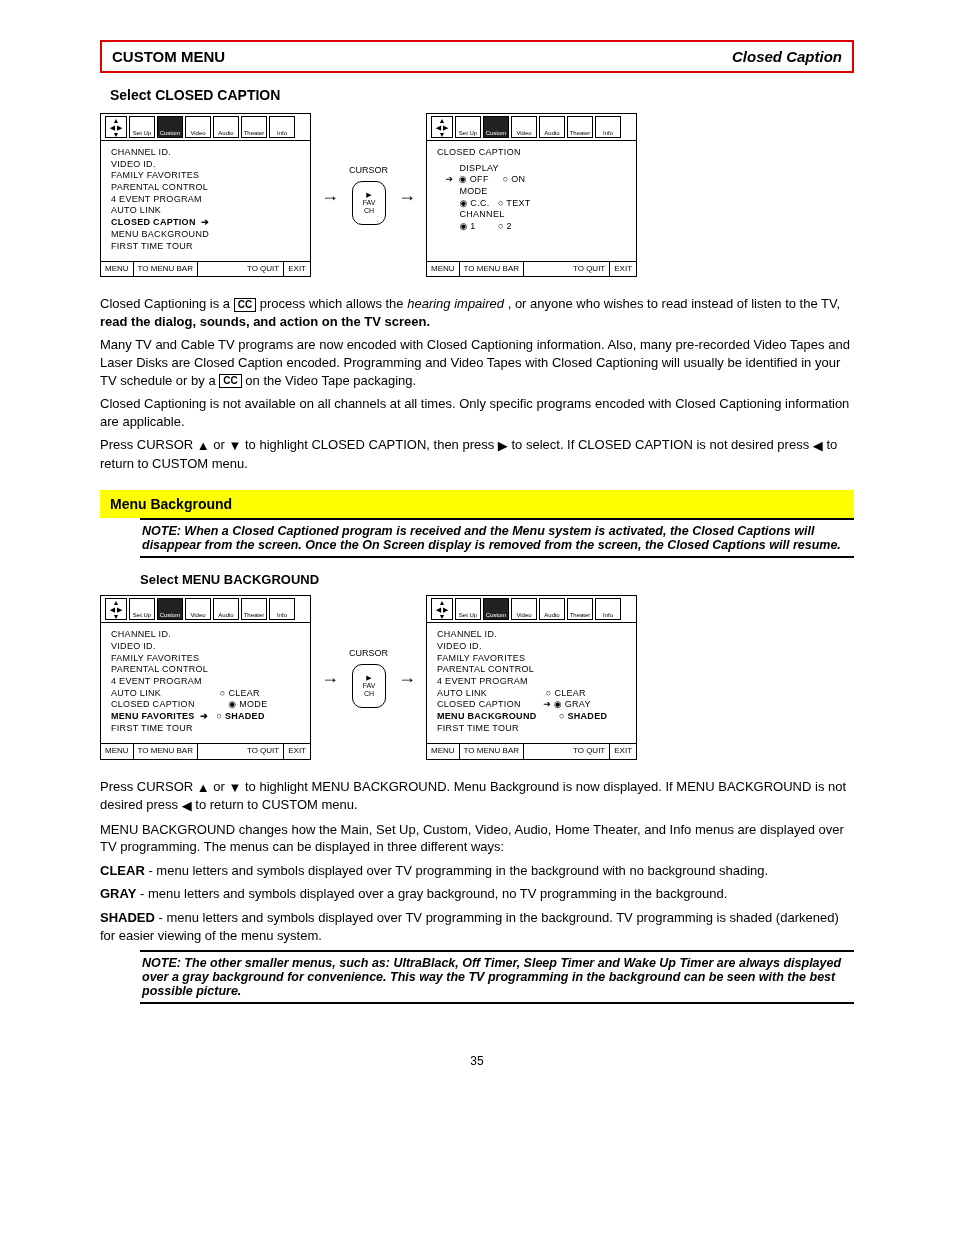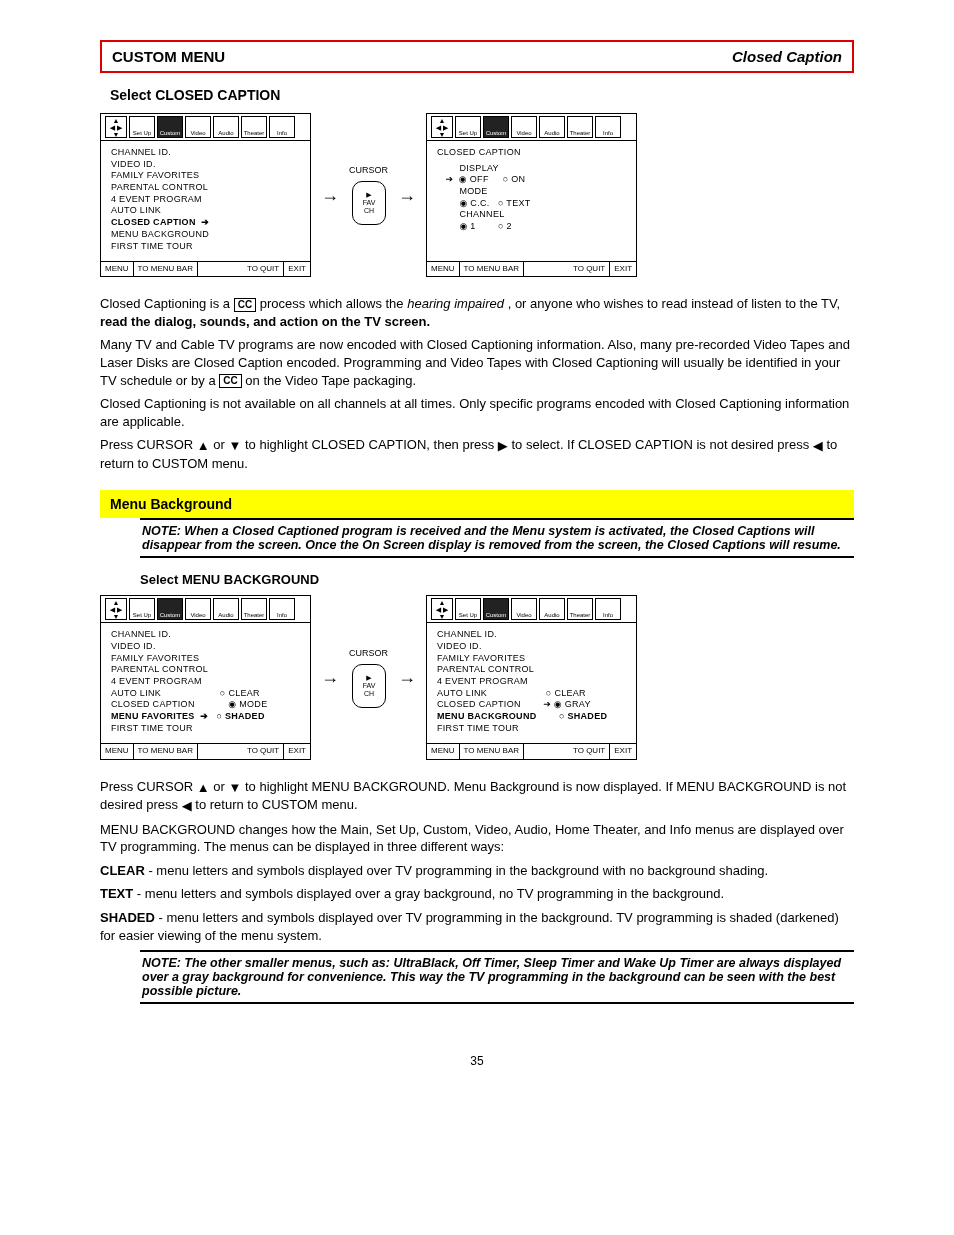--- a/index.html
+++ b/index.html
@@ -320,21 +320,21 @@
   <span class="tri">◀</span>
   <span> to return to CUSTOM menu.</span>
 </p>
 
 <p>MENU BACKGROUND changes how the Main, Set Up, Custom, Video, Audio, Home Theater, and Info menus are displayed over TV programming. The menus can be displayed in three different ways:</p>
 <p>
   <b>CLEAR</b> -
   <span>menu letters and symbols displayed over TV programming in the background with no background shading.</span>
 </p>
 <p>
-  <b>TEXT</b> -
+  <b>GRAY</b> -
   <span>menu letters and symbols displayed over a gray background, no TV programming in the background.</span>
 </p>
 <p>
   <b>SHADED</b> -
   <span>menu letters and symbols displayed over TV programming in the background. TV programming is shaded (darkened) for easier viewing of the menu system.</span>
 </p>
 
 <div class="note-band">NOTE: The other smaller menus, such as: UltraBlack, Off Timer, Sleep Timer and Wake Up Timer are always displayed over a gray background for convenience. This way the TV programming in the background can be seen with the best possible picture.</div>
 
 <div class="pagenum">35</div>

